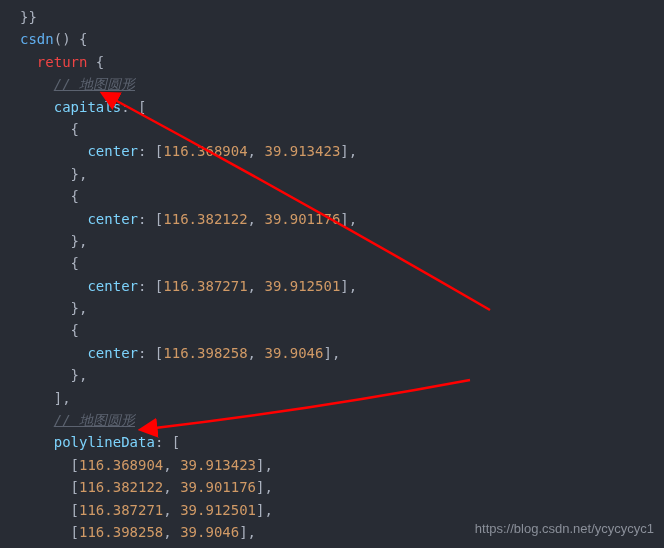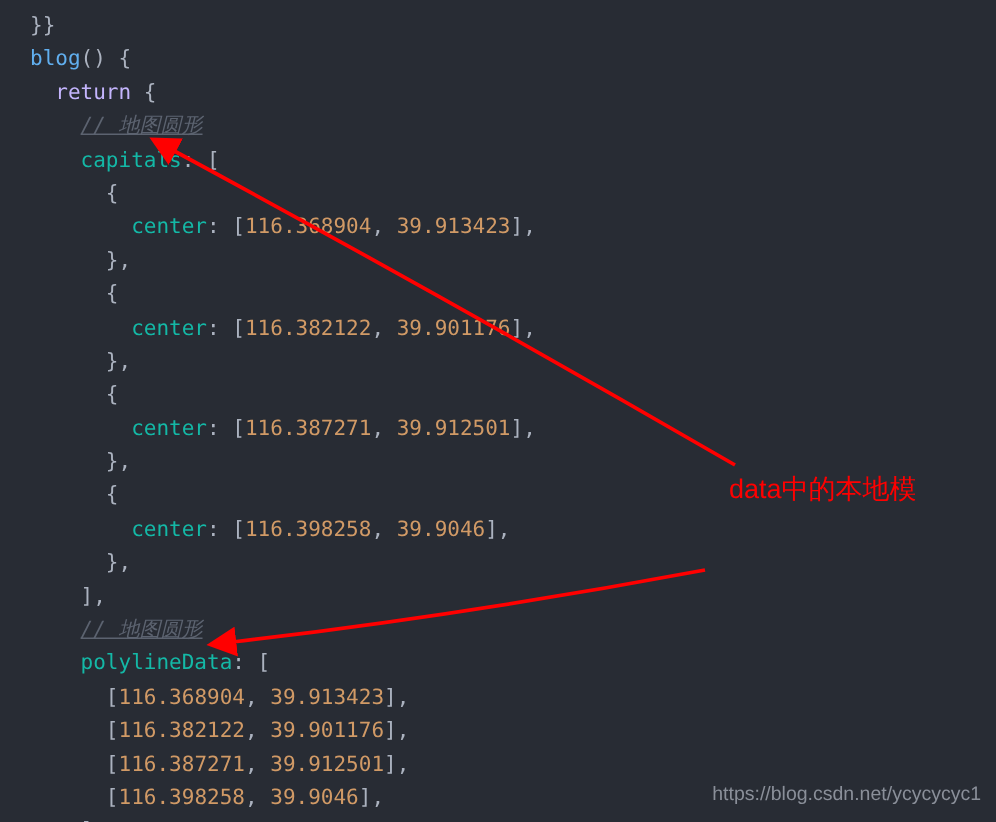--- a/index.html
+++ b/index.html
@@ -12,24 +12,24 @@
       line-height: 1.6;
       position: relative;
       overflow: hidden;
     }
     .code-area {
       padding: 6px 0 6px 20px;
       white-space: pre;
       color: #abb2bf;
     }
     .kw-fn { color: #61afef; }
-    .kw-ret { color: #c4b5fd; }
+    .kw-ret { color: #ef4444; }
     .brace { color: #abb2bf; }
     .comment { color: #5c6370; font-style: italic; text-decoration: underline; }
-    .prop { color: #14b8a6; }
+    .prop { color: #7dd3fc; }
     .punct { color: #abb2bf; }
     .num { color: #d19a66; }
     .annotation {
       position: absolute;
       right: 18px;
       top: 314px;
       color: #ff0000;
       font-family: "Microsoft YaHei", sans-serif;
       font-size: 18px;
       line-height: 1.4;
@@ -48,21 +48,21 @@
       position: absolute;
       top: 0;
       left: 0;
       pointer-events: none;
     }
   </style>
 </head>
 <body>
 
 <div class="code-area"><span class="brace">}}</span>
-<span class="kw-fn">blog</span><span class="brace">() {</span>
+<span class="kw-fn">csdn</span><span class="brace">() {</span>
   <span class="kw-ret">return</span><span class="brace"> {</span>
     <span class="comment">// 地图圆形</span>
     <span class="prop">capitals</span><span class="punct">: [</span>
       <span class="brace">{</span>
         <span class="prop">center</span><span class="punct">: [</span><span class="num">116.368904</span><span class="punct">, </span><span class="num">39.913423</span><span class="punct">],</span>
       <span class="brace">},</span>
       <span class="brace">{</span>
         <span class="prop">center</span><span class="punct">: [</span><span class="num">116.382122</span><span class="punct">, </span><span class="num">39.901176</span><span class="punct">],</span>
       <span class="brace">},</span>
       <span class="brace">{</span>
@@ -74,21 +74,20 @@
     <span class="brace">],</span>
     <span class="comment">// 地图圆形</span>
     <span class="prop">polylineData</span><span class="punct">: [</span>
       <span class="punct">[</span><span class="num">116.368904</span><span class="punct">, </span><span class="num">39.913423</span><span class="punct">],</span>
       <span class="punct">[</span><span class="num">116.382122</span><span class="punct">, </span><span class="num">39.901176</span><span class="punct">],</span>
       <span class="punct">[</span><span class="num">116.387271</span><span class="punct">, </span><span class="num">39.912501</span><span class="punct">],</span>
       <span class="punct">[</span><span class="num">116.398258</span><span class="punct">, </span><span class="num">39.9046</span><span class="punct">],</span>
     <span class="brace">],</span></div>
 
 <div class="annotation">
-  <div>data中的本地模</div>
 </div>
 
 <svg class="arrows" width="664" height="548">
   <defs>
     <marker id="arrowhead" markerWidth="8" markerHeight="8" refX="1" refY="4" orient="auto">
       <polygon points="0 0, 8 4, 0 8" fill="#ff0000"></polygon>
     </marker>
   </defs>
   <path d="M 490 310 Q 300 200 115 100" stroke="#ff0000" stroke-width="2.5" fill="none" marker-end="url(#arrowhead)"></path>
   <path d="M 470 380 Q 310 410 155 428" stroke="#ff0000" stroke-width="2.5" fill="none" marker-end="url(#arrowhead)"></path>

